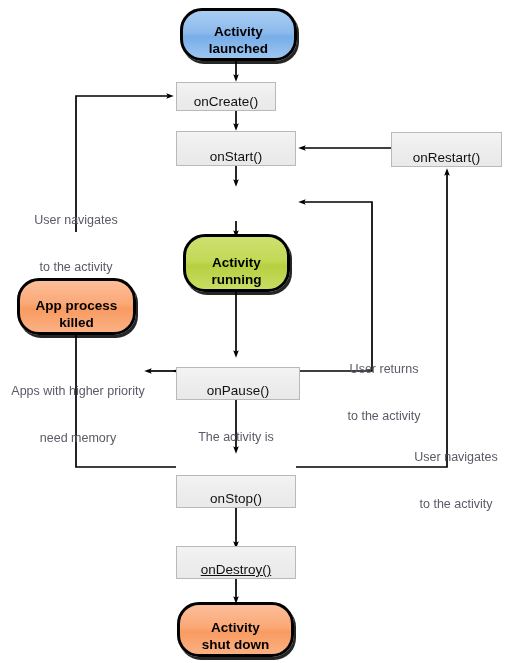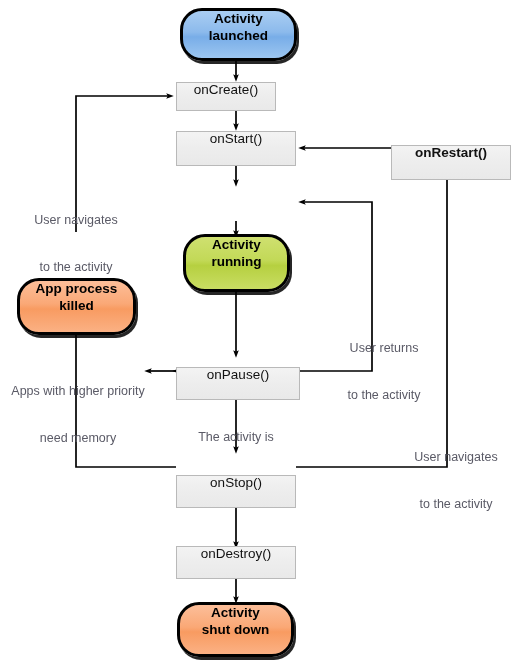--- a/index.html
+++ b/index.html
@@ -1,20 +1,20 @@
 <!DOCTYPE html>
 <html><head>
 <meta charset="utf-8">
 <style>
   html,body{margin:0;padding:0;background:#ffffff;}
   body{width:513px;height:663px;font-family:"Liberation Sans",sans-serif;}
   #stage{position:relative;width:513px;height:663px;overflow:hidden;background:#fff;}
   svg.edges{position:absolute;left:0;top:0;width:513px;height:663px;}
 
-  .node{position:absolute;box-sizing:border-box;display:flex;align-items:flex-start;justify-content:center;text-align:center;}
+  .node{position:absolute;box-sizing:border-box;display:flex;align-items:flex-end;justify-content:center;text-align:center;}
 
   
   .mbox{
     background:linear-gradient(to bottom,#f3f3f3 0%,#ededed 50%,#e9e9e9 100%);
     border:1px solid #b9b9b9;
     color:#111;
     font-size:13.5px;
     line-height:1.1;
   }
 
@@ -89,61 +89,61 @@
       <span>Activity</span><br>
       <span>launched</span>
     </div>
   </div>
 
   <div class="node mbox" style="left:176px;top:82px;width:100px;height:29px;">onCreate()</div>
 
   <div class="node mbox" style="left:176px;top:131px;width:120px;height:35px;">onStart()</div>
 
 
-  <div class="node mbox" style="left:391px;top:145px;width:120px;height:35px;font-weight:bold;">onRestart()</div>
+  <div class="node mbox" style="left:391px;top:132px;width:111px;height:35px;">onRestart()</div>
 
   <div class="node term green" style="left:183px;top:234px;width:107px;height:58px;">
     <div>
       <span>Activity</span><br>
       <span>running</span>
     </div>
   </div>
 
   <div class="node term orange" style="left:17px;top:234px;width:119px;height:57px;margin-top:44px;">
     <div>
       <span>App process</span><br>
       <span>killed</span>
     </div>
   </div>
 
   <div class="node mbox" style="left:176px;top:355px;width:124px;height:33px;margin-top:12px;">onPause()</div>
 
   <div class="node mbox" style="left:176px;top:451px;width:120px;height:33px;margin-top:24px;">onStop()</div>
 
-  <div class="node mbox" style="left:176px;top:546px;width:120px;height:33px;">onDestroy()</div>
+  <div class="node mbox" style="left:176px;top:546px;width:120px;height:33px;text-decoration:underline;">onDestroy()</div>
 
   <div class="node term orange" style="left:177px;top:602px;width:117px;height:55px;">
     <div>
       <span>Activity</span><br>
       <span>shut down</span>
     </div>
   </div>
 
   <div class="elabel" style="left:16px;top:182px;width:120px;">
     <div>User navigates</div>
     <div>to the activity</div>
   </div>
 
 
   <div class="elabel" style="left:8px;top:353px;width:140px;">
     <div>Apps with higher priority</div>
     <div>need memory</div>
   </div>
 
-  <div class="elabel" style="left:334px;top:310px;width:100px;">
+  <div class="elabel" style="left:334px;top:331px;width:100px;">
     <div>User returns</div>
     <div>to the activity</div>
   </div>
 
   <div class="elabel" style="left:176px;top:399px;width:120px;">
     <div>The activity is</div>
   </div>
 
   <div class="elabel" style="left:404px;top:419px;width:104px;">
     <div>User navigates</div>

